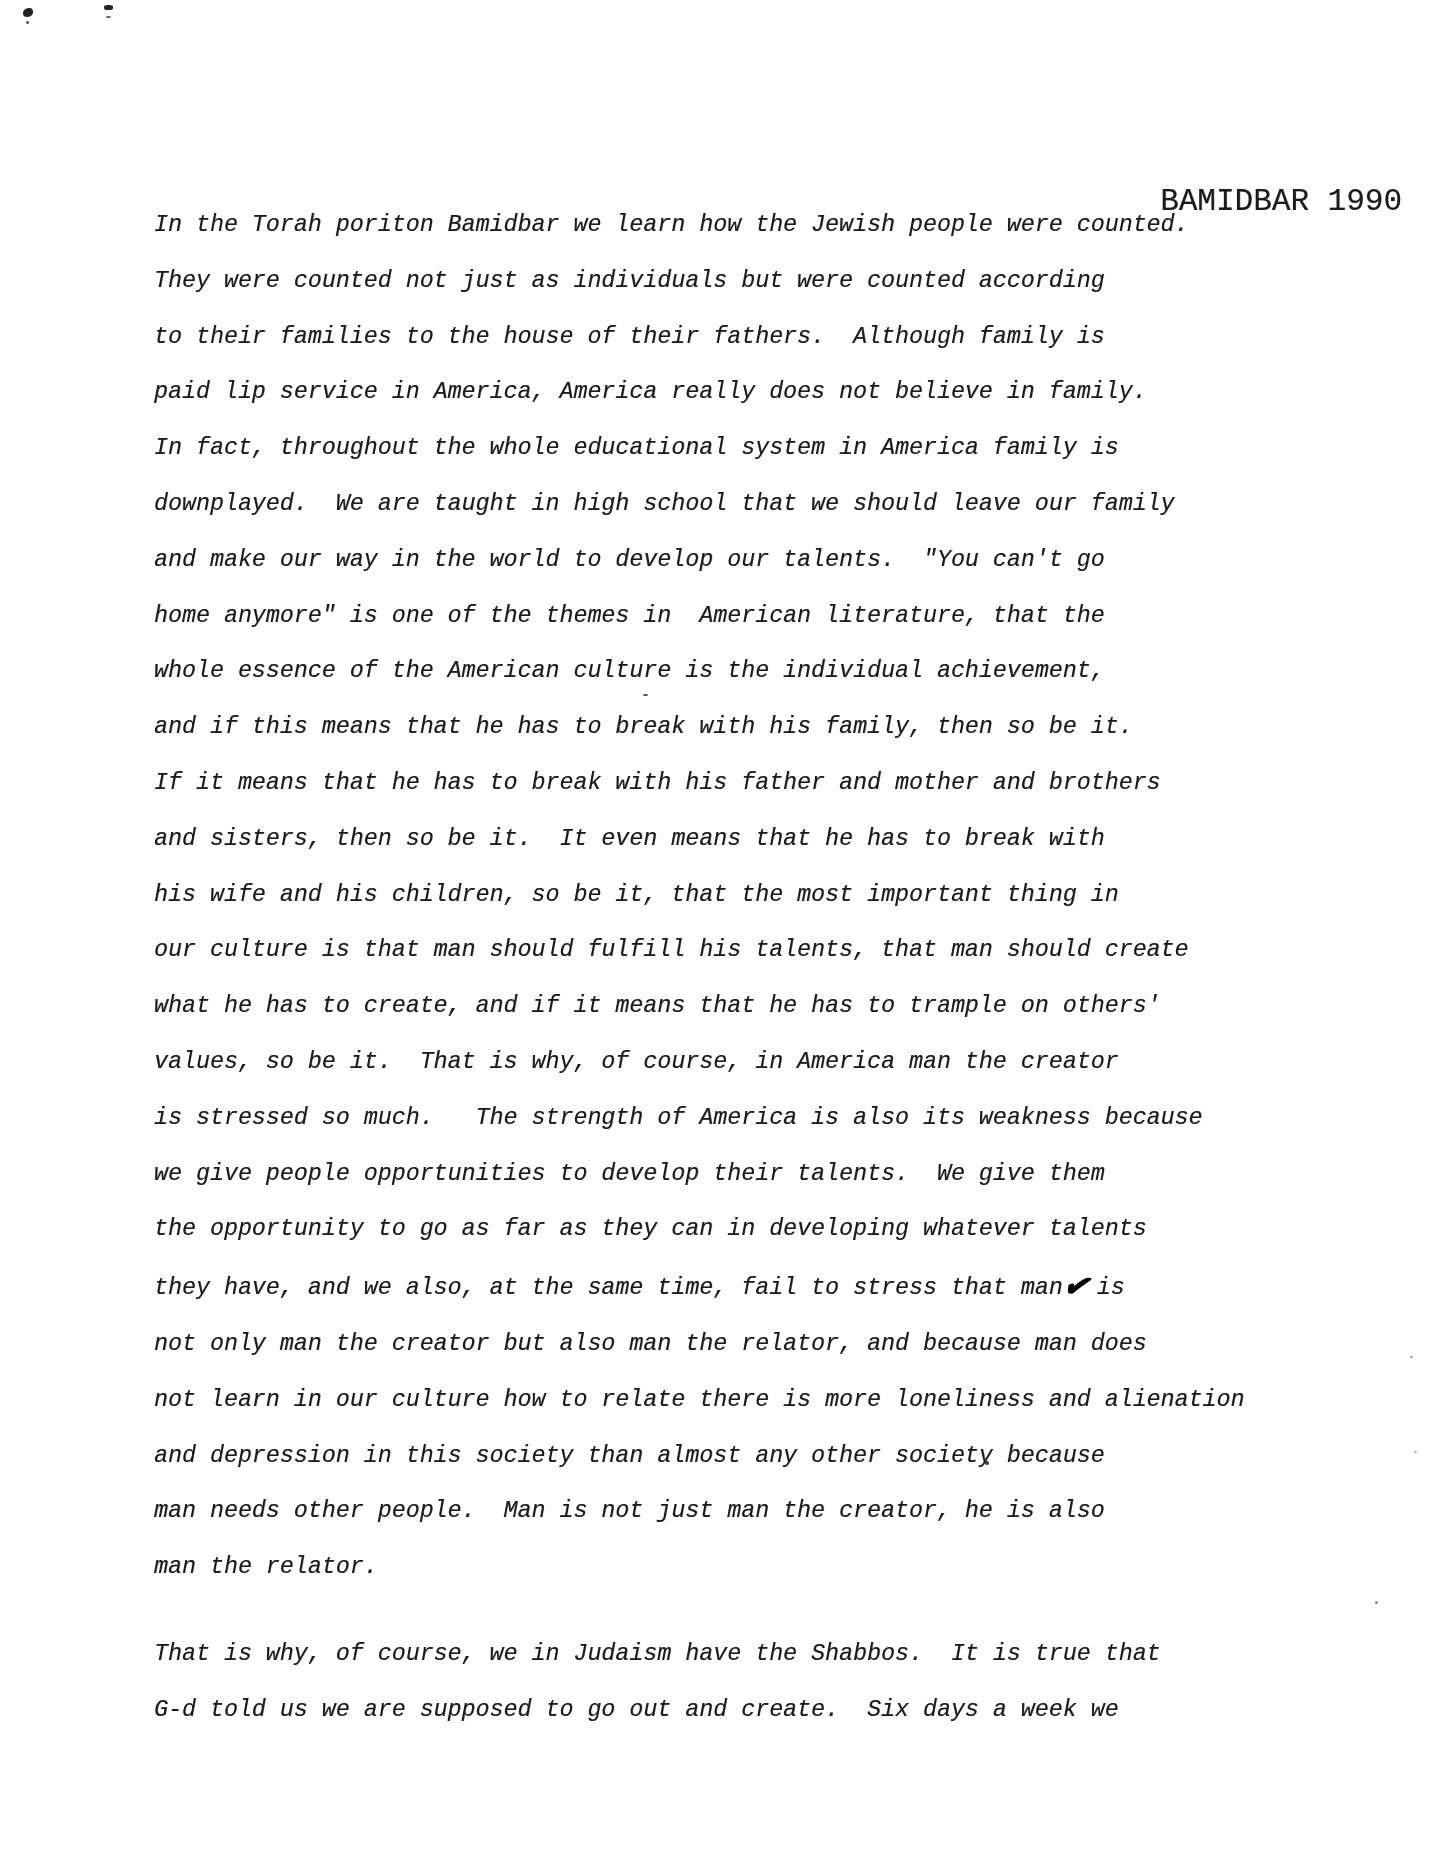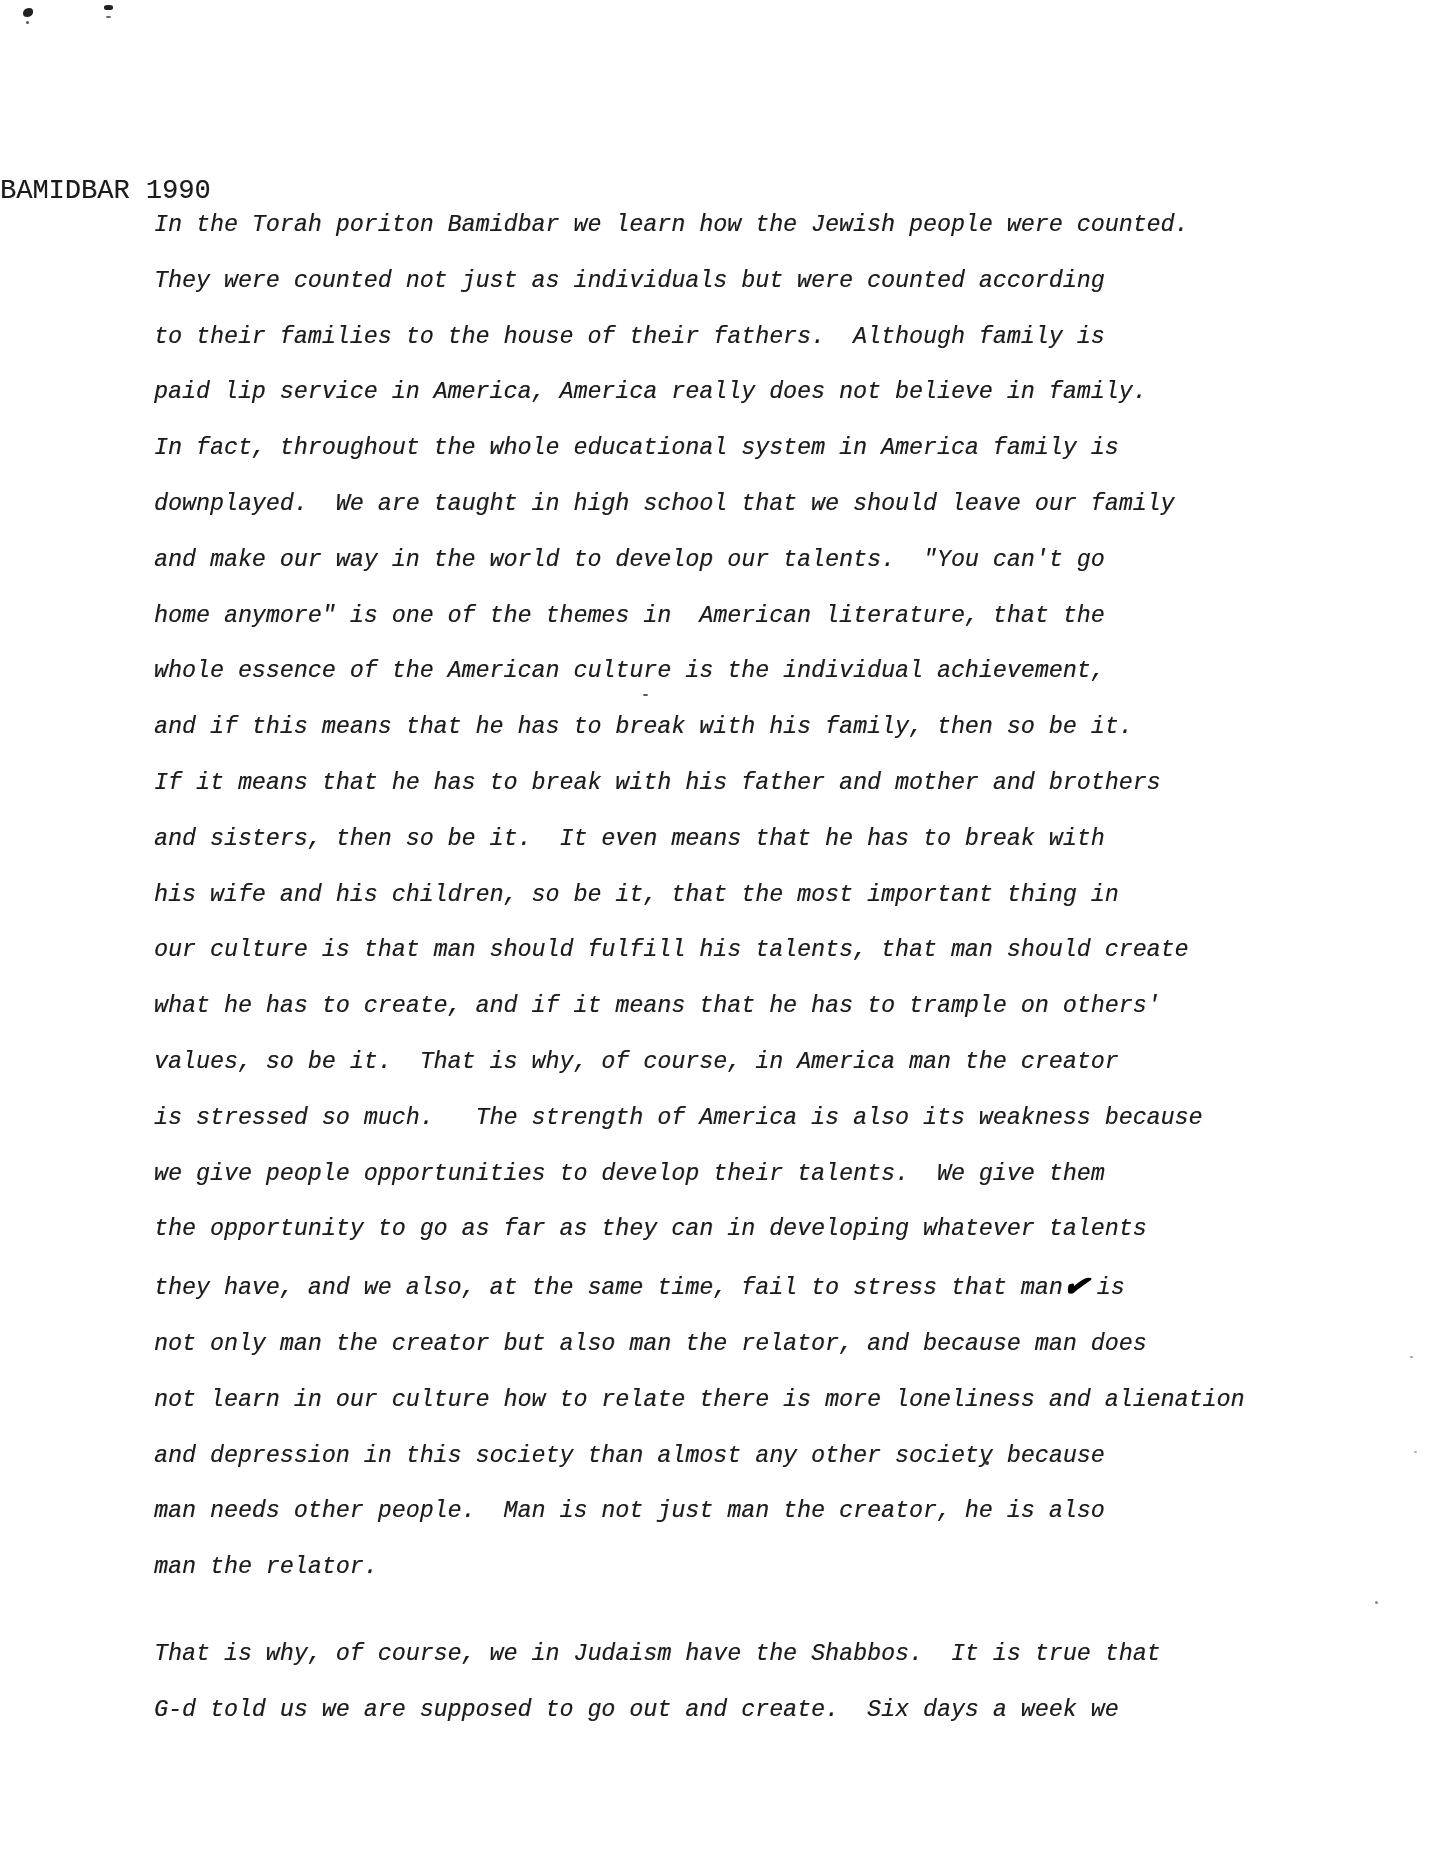--- a/index.html
+++ b/index.html
@@ -11,25 +11,25 @@
     position: relative;
     width: 1430px;
     height: 1851px;
     background: #ffffff;
     overflow: hidden;
     font-family: "Liberation Mono", "DejaVu Sans Mono", monospace;
     color: #1b1b1b;
   }
   .title-block {
     position: absolute;
-    top: 121px;
+    top: 132px;
     left: 0;
     width: 1402px;
-    text-align: left;
-    font-size: 27px;
+    text-align: right;
+    font-size: 31px;
     line-height: 28px;
     white-space: pre;
     text-shadow: 0.4px 0.4px 0 rgba(20,20,20,0.45);
   }
   .body-block {
     position: absolute;
     top: 198px;
     left: 154px;
     font-size: 23.3px;
     line-height: 55.8px;

